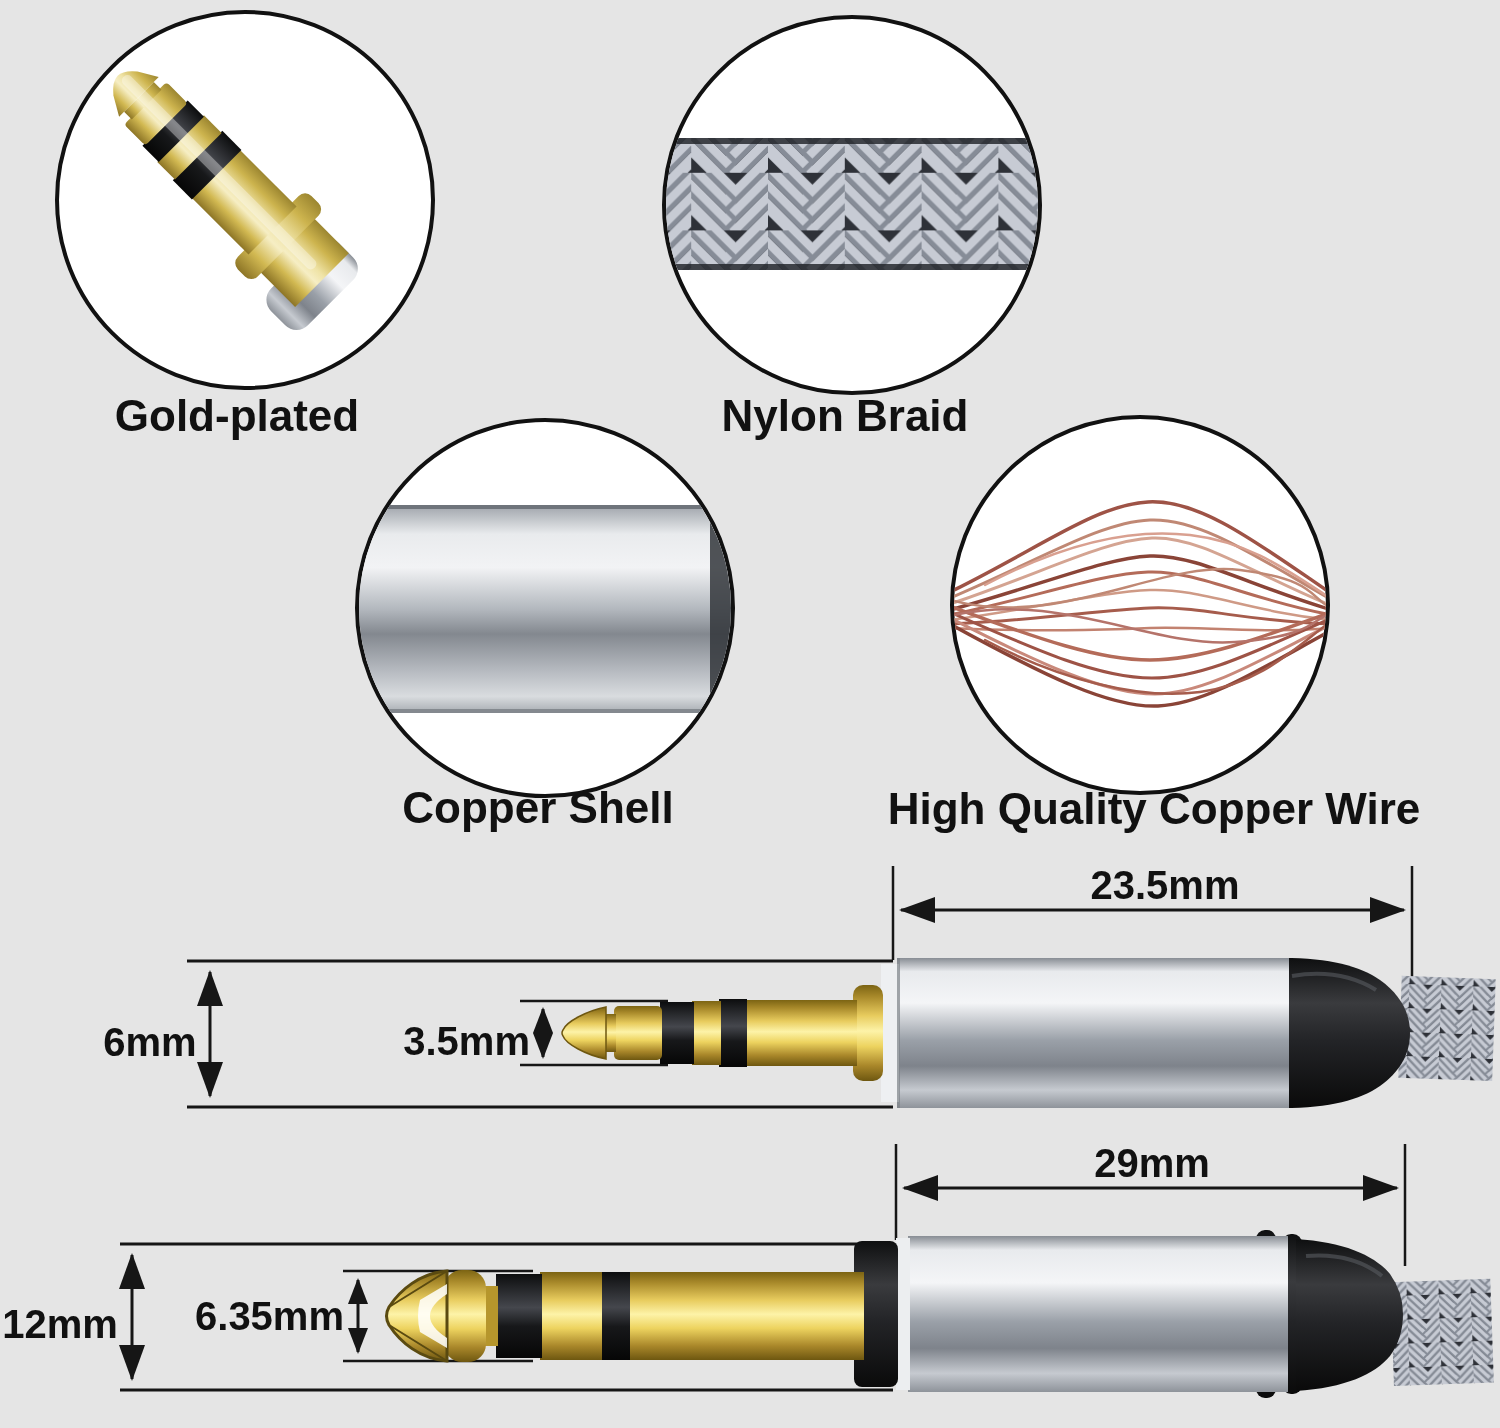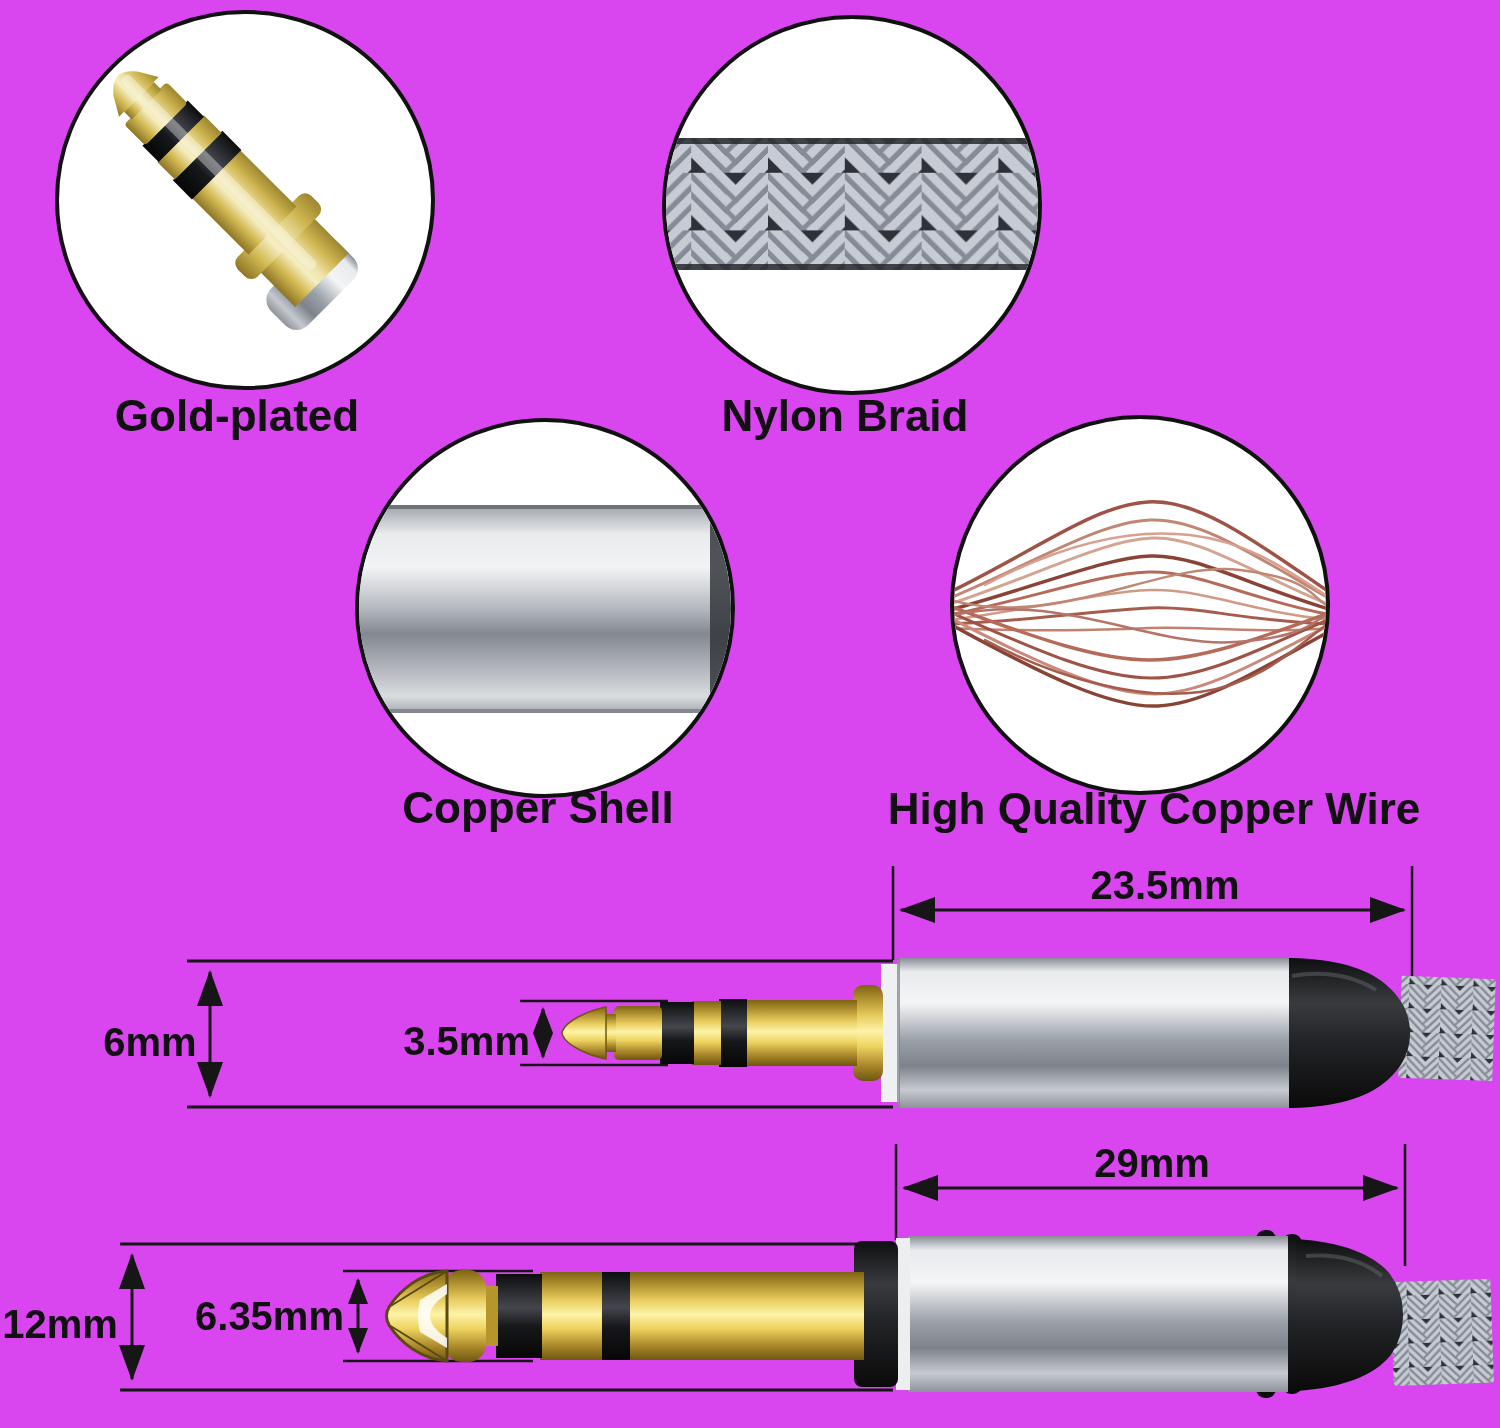--- a/index.html
+++ b/index.html
@@ -1,16 +1,16 @@
 <!DOCTYPE html>
 <html><head>
 <meta charset="utf-8">
 <style>
   html,body{margin:0;padding:0;background:#ffffff;}
-  .stage{position:relative;width:1500px;height:1428px;background:#d946ef;overflow:hidden;
+  .stage{position:relative;width:1500px;height:1428px;background:#e5e5e5;overflow:hidden;
          font-family:"Liberation Sans",sans-serif;}
   svg text{font-family:"Liberation Sans",sans-serif;font-weight:bold;fill:#111111;}
   text.caption{font-size:44px;}
   text.dim{font-size:40px;}
 </style>
 </head>
 <body>
 
 <div class="stage">
 <svg width="1500" height="1428" viewBox="0 0 1500 1428">

